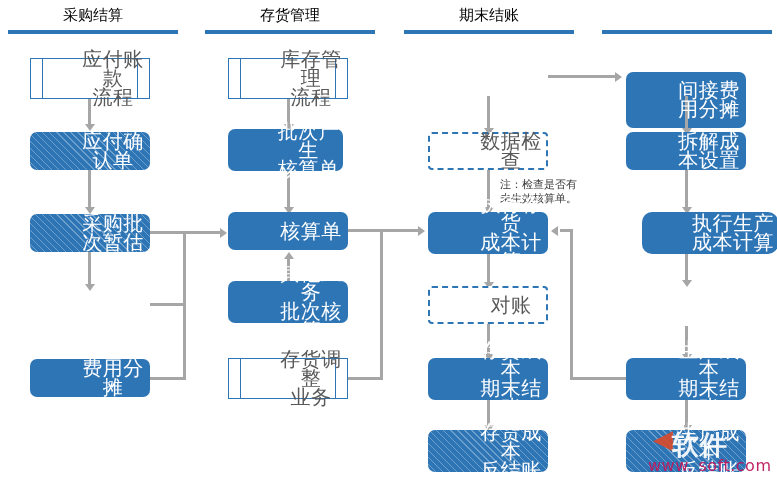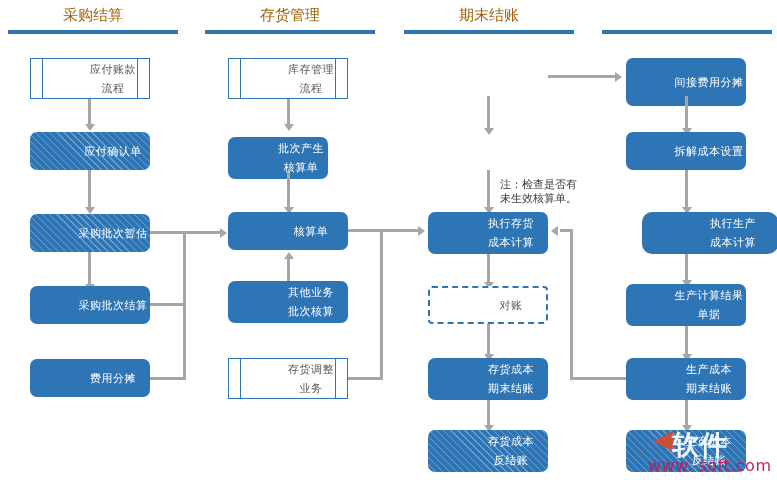--- a/index.html
+++ b/index.html
@@ -3,28 +3,28 @@
 <meta charset="utf-8">
 <style>
   html,body{margin:0;padding:0;background:#ffffff;}
   body{
     font-family:"DejaVu Sans","Liberation Sans",sans-serif;
     width:777px;height:480px;overflow:hidden;position:relative;
   }
   #canvas{position:relative;width:777px;height:480px;}
 
   
-  .col-head{position:absolute;text-align:center;color:#a16207;font-size:15px;line-height:18px;}
+  .col-head{position:absolute;text-align:center;color:#000000;font-size:15px;line-height:18px;}
   .col-rule{position:absolute;height:4px;background:#2E75B6;}
 
   
   .node{
     position:absolute;box-sizing:border-box;
     display:flex;align-items:center;justify-content:center;
-    text-align:center;font-size:11px;line-height:19px;
+    text-align:center;font-size:20px;line-height:19px;
     letter-spacing:.5px;
     padding-left:46px;
   }
   .node .lbl{position:relative;z-index:3;white-space:pre-line;}
 
   
   .n-solid{
     background:#2E75B6;color:#ffffff;border-radius:7px;
   }
   
@@ -107,44 +107,41 @@
   <div class="ln ln-v" style="left:88px;top:170px;height:39px;"></div>
   <div class="arw arw-d" style="left:85px;top:207px;"></div>
 
   <div class="node n-hatch" style="left:30px;top:214px;width:120px;height:38px;">
     <span class="lbl">采购批次暂估</span>
   </div>
 
   <div class="ln ln-v" style="left:88px;top:252px;height:34px;"></div>
   <div class="arw arw-d" style="left:85px;top:284px;"></div>
 
-  <div class="node n-solid" style="left:30px;top:286px;width:120px;height:38px;">
-    <span class="lbl">采购批次结算</span>
-  </div>
 
   <div class="node n-solid" style="left:30px;top:359px;width:120px;height:38px;">
     <span class="lbl">费用分摊</span>
   </div>
 
   <div class="ln ln-h" style="left:150px;top:231px;width:36px;"></div>
   <div class="ln ln-h" style="left:150px;top:303px;width:36px;"></div>
   <div class="ln ln-h" style="left:150px;top:377px;width:36px;"></div>
   <div class="ln ln-v" style="left:183px;top:231px;height:149px;"></div>
   <div class="ln ln-h" style="left:183px;top:231px;width:39px;"></div>
   <div class="arw arw-r" style="left:220px;top:228px;"></div>
 
   <div class="node n-pdp" style="left:228px;top:58px;width:120px;height:41px;">
     <span class="lbl">库存管理
 流程</span>
   </div>
 
   <div class="ln ln-v" style="left:287px;top:99px;height:27px;"></div>
   <div class="arw arw-d" style="left:284px;top:124px;"></div>
 
-  <div class="node n-solid" style="left:228px;top:137px;width:100px;height:42px;">
+  <div class="node n-solid" style="left:228px;top:129px;width:115px;height:42px;">
     <span class="lbl">批次产生
 核算单</span>
   </div>
 
   <div class="ln ln-v" style="left:287px;top:171px;height:38px;"></div>
   <div class="arw arw-d" style="left:284px;top:207px;"></div>
 
   <div class="node n-solid" style="left:228px;top:212px;width:120px;height:38px;">
     <span class="lbl">核算单</span>
   </div>
@@ -165,20 +162,23 @@
   <div class="ln ln-h" style="left:348px;top:229px;width:35px;"></div>
   <div class="ln ln-h" style="left:348px;top:377px;width:35px;"></div>
   <div class="ln ln-v" style="left:380px;top:229px;height:151px;"></div>
   <div class="ln ln-h" style="left:380px;top:229px;width:40px;"></div>
   <div class="arw arw-r" style="left:418px;top:226px;"></div>
 
 
   <div class="ln ln-v" style="left:487px;top:96px;height:34px;"></div>
   <div class="arw arw-d" style="left:484px;top:128px;"></div>
 
+  <div class="node n-dash" style="left:428px;top:132px;width:120px;height:38px;">
+    <span class="lbl">数据检查</span>
+  </div>
 
   <div class="ln ln-v" style="left:487px;top:170px;height:40px;"></div>
   <div class="arw arw-d" style="left:484px;top:207px;"></div>
 
   <div class="note" style="left:500px;top:178px;width:92px;">注：检查是否有
 未生效核算单。</div>
 
   <div class="node n-solid" style="left:428px;top:212px;width:120px;height:42px;">
     <span class="lbl">执行存货
 成本计算</span>
@@ -209,21 +209,21 @@
 
   <div class="ln ln-h" style="left:548px;top:75px;width:70px;"></div>
   <div class="arw arw-r" style="left:615px;top:72px;"></div>
 
   <div class="ln ln-h" style="left:626px;top:377px;width:-0px;"></div>
   <div class="ln ln-h" style="left:570px;top:377px;width:56px;"></div>
   <div class="ln ln-v" style="left:570px;top:229px;height:151px;"></div>
   <div class="ln ln-h" style="left:560px;top:229px;width:13px;"></div>
   <div class="arw arw-l" style="left:551px;top:226px;"></div>
 
-  <div class="node n-solid" style="left:626px;top:58px;width:120px;height:48px;align-items:center;">
+  <div class="node n-solid" style="left:626px;top:72px;width:120px;height:56px;align-items:center;">
     <span class="lbl">间接费用分摊</span>
   </div>
 
   <div class="ln ln-v" style="left:685px;top:96px;height:34px;"></div>
   <div class="arw arw-d" style="left:682px;top:128px;"></div>
 
   <div class="node n-solid" style="left:626px;top:132px;width:120px;height:38px;">
     <span class="lbl">拆解成本设置</span>
   </div>
 
@@ -231,24 +231,20 @@
   <div class="arw arw-d" style="left:682px;top:207px;"></div>
 
   <div class="node n-solid" style="left:642px;top:212px;width:136px;height:42px;border-radius:10px;">
     <span class="lbl">执行生产
 成本计算</span>
   </div>
 
   <div class="ln ln-v" style="left:685px;top:254px;height:28px;"></div>
   <div class="arw arw-d" style="left:682px;top:280px;"></div>
 
-  <div class="node n-solid" style="left:626px;top:284px;width:120px;height:42px;">
-    <span class="lbl">生产计算结果
-单据</span>
-  </div>
 
   <div class="ln ln-v" style="left:685px;top:326px;height:30px;"></div>
   <div class="arw arw-d" style="left:682px;top:354px;"></div>
 
   <div class="node n-solid" style="left:626px;top:358px;width:120px;height:42px;">
     <span class="lbl">生产成本
 期末结账</span>
   </div>
 
   <div class="ln ln-v" style="left:685px;top:400px;height:28px;"></div>

